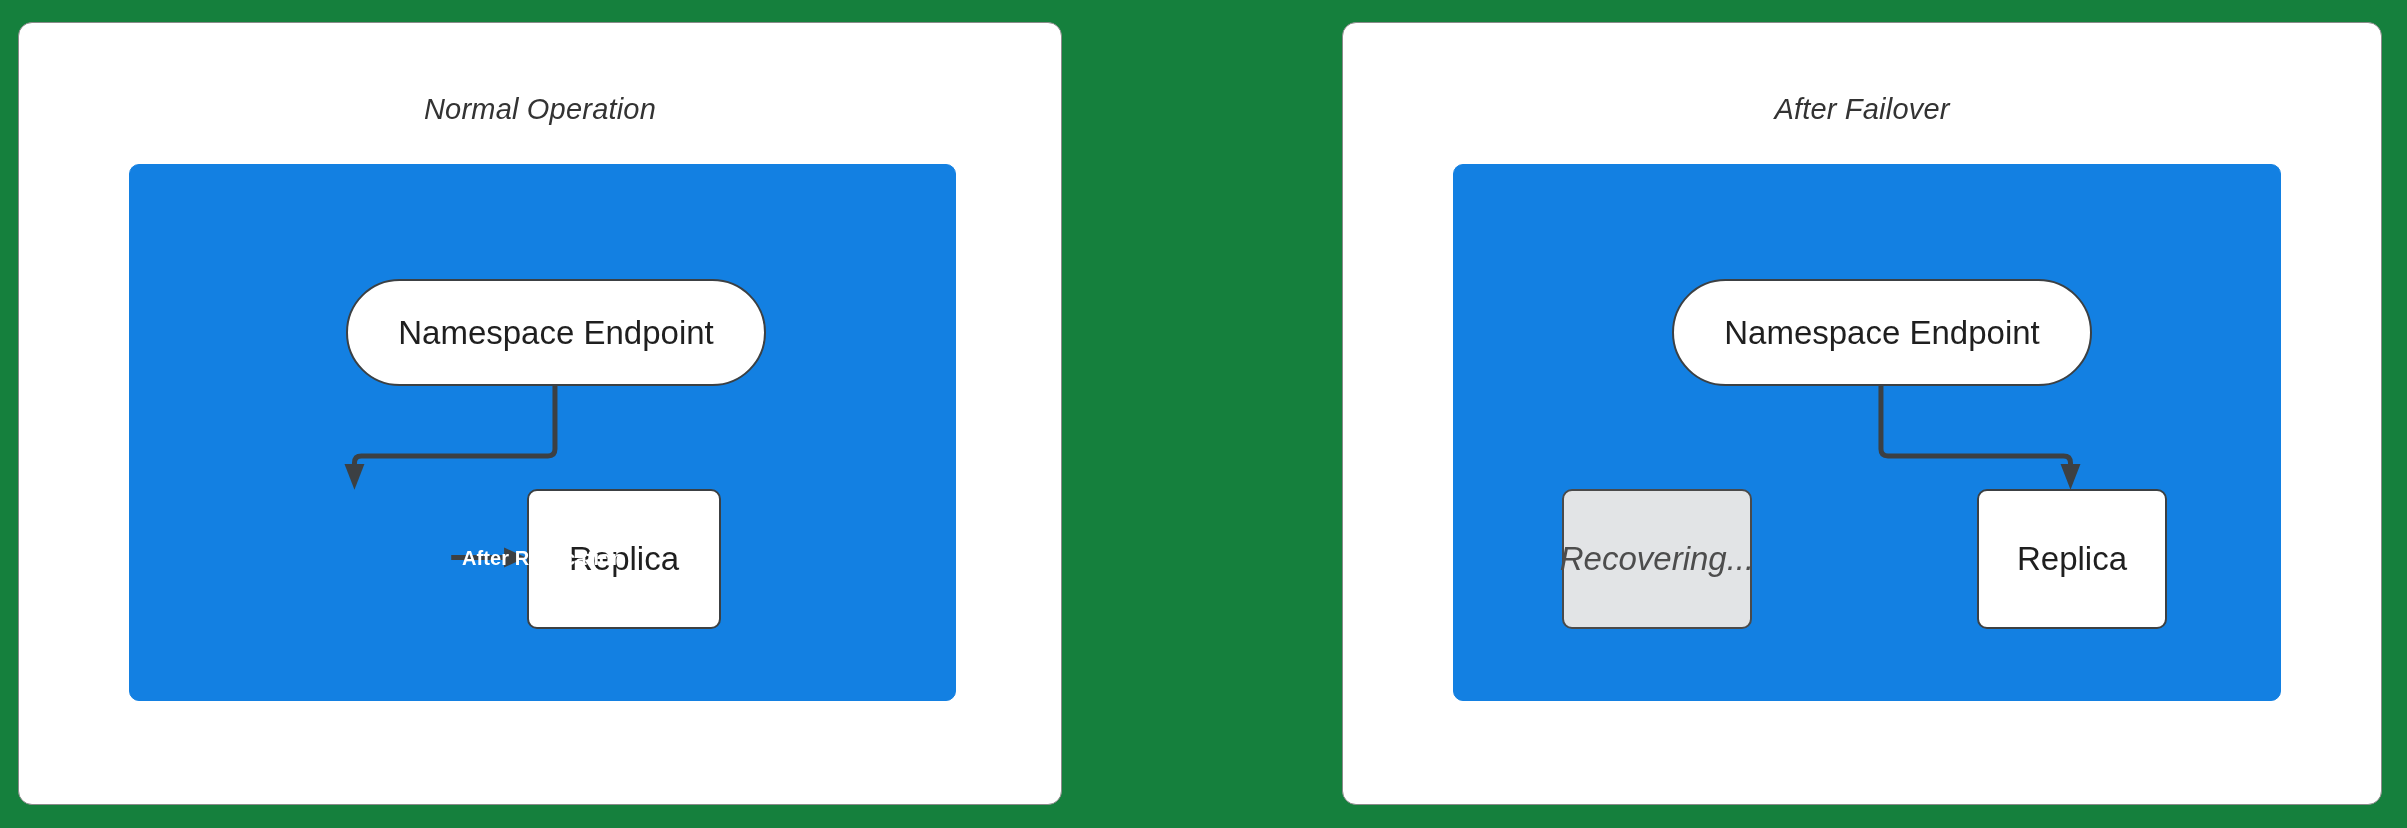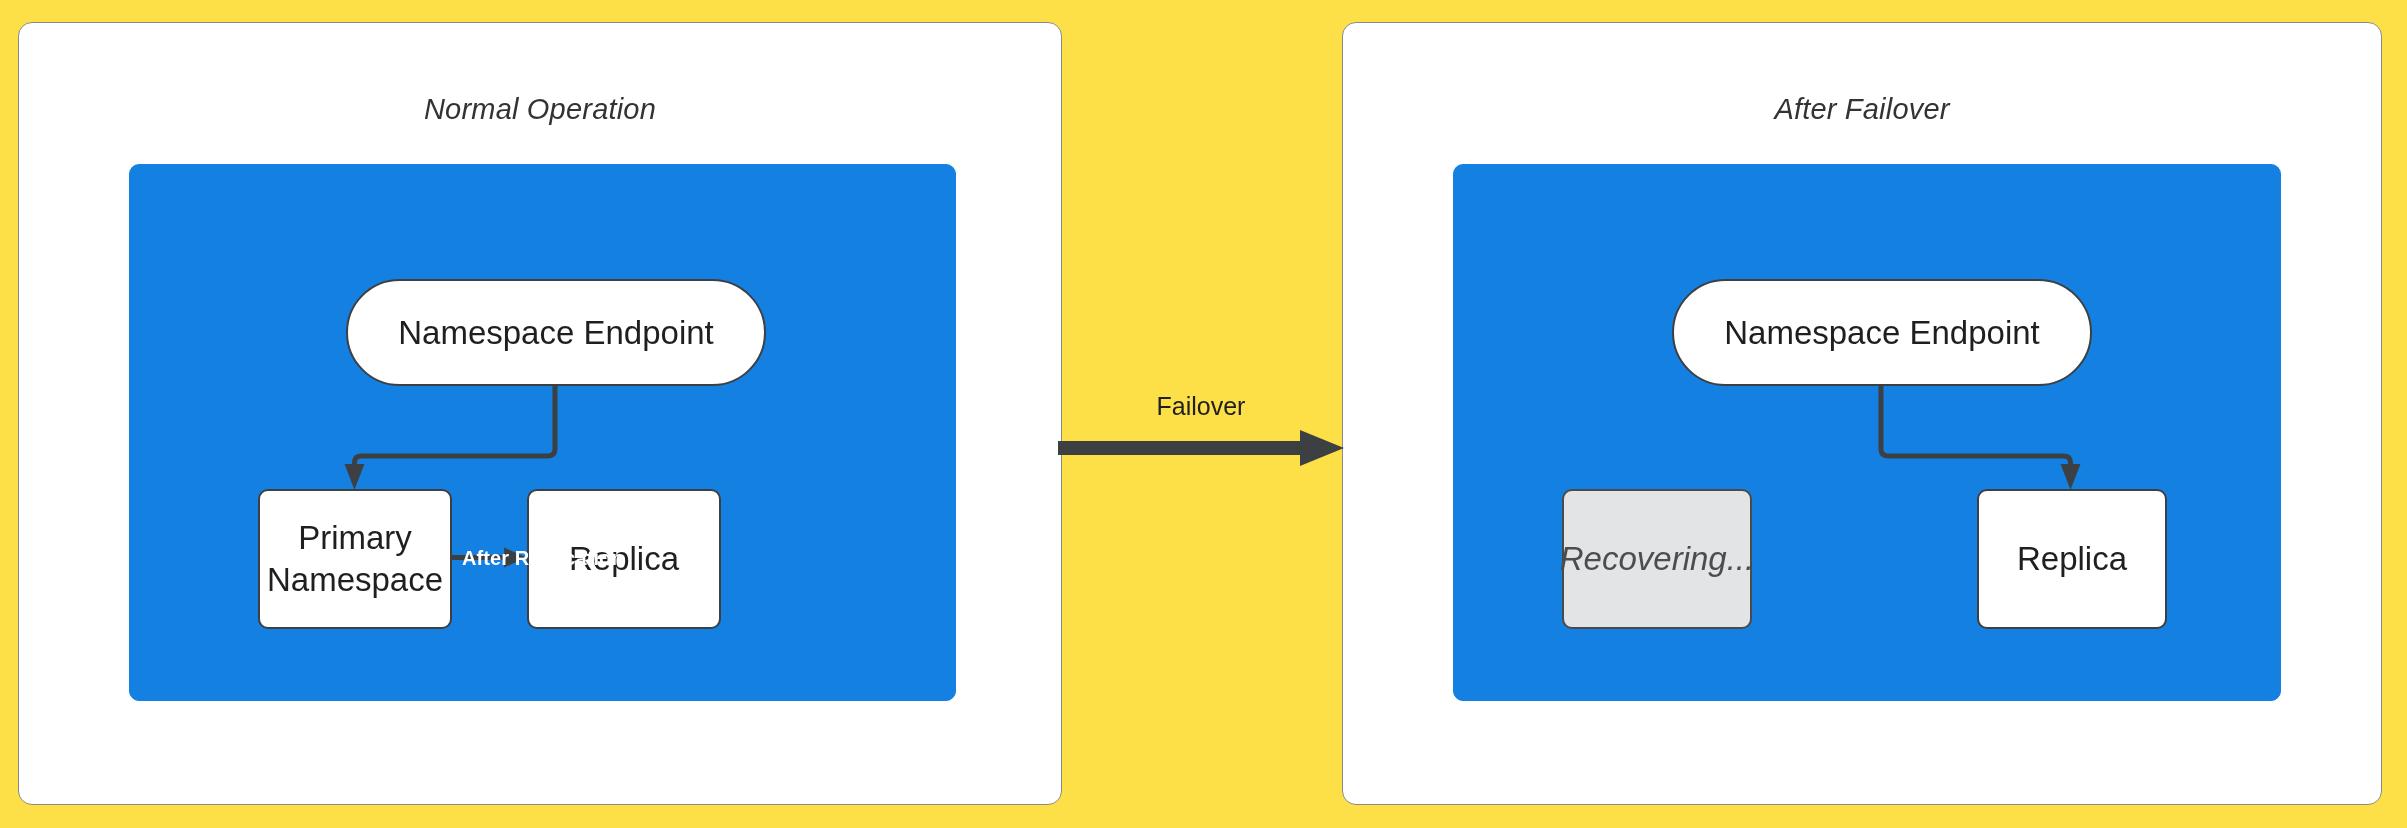--- a/index.html
+++ b/index.html
@@ -8,21 +8,21 @@
     background: #ffffff;
   }
   body {
     font-family: "Liberation Sans", sans-serif;
     -webkit-font-smoothing: antialiased;
   }
   #stage {
     position: relative;
     width: 2407px;
     height: 828px;
-    background: #fde047;
+    background: #15803d;
     overflow: hidden;
   }
 
   
   .panel {
     position: absolute;
     background: #ffffff;
     border: 1.6px solid #8a8a8a;
     border-radius: 14px;
     box-sizing: border-box;
@@ -168,43 +168,30 @@
         <polygon class="edge-arrow" points="225,326 215,300 235,300"></polygon>
 
         <path class="edge-path" d="M 322 394 L 379 394"></path>
         <polygon class="edge-arrow" points="397,394 375,384 375,404"></polygon>
       </svg>
 
       <div class="node pill" id="node-l-endpoint">
         <span>Namespace Endpoint</span>
       </div>
 
-      <div class="node rect" id="node-l-primary">
-        <span>
-          <span>Primary</span><br>
-          <span>Namespace</span>
-        </span>
-      </div>
 
       <div class="node rect" id="node-l-replica">
         <span>Replica</span>
       </div>
 
       <div class="edge-label" id="label-data-replication">After Replication</div>
 
     </div>
   </div>
 
-  <div id="failover-wrap">
-    <div id="failover-label">Failover</div>
-    <svg id="failover-svg" viewBox="0 0 286 40" preserveAspectRatio="none">
-      <rect class="failover-shaft" x="0" y="13" width="248" height="14"></rect>
-      <polygon class="failover-head" points="286,20 242,2 242,38"></polygon>
-    </svg>
-  </div>
 
   <div class="panel" id="panel-right">
 
     <div class="panel-title">After Failover</div>
 
     <div class="cluster" id="cluster-right">
 
       <svg class="edge-layer" viewBox="0 0 828 537" preserveAspectRatio="none">
 
         <path class="edge-path" d="M 428 221 L 428 285 Q 428 292 435 292 L 611 292 Q 618 292 618 299 L 618 306"></path>

